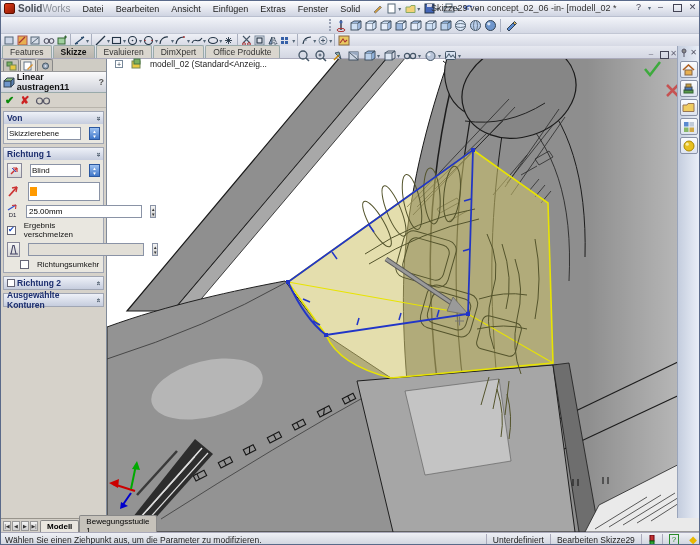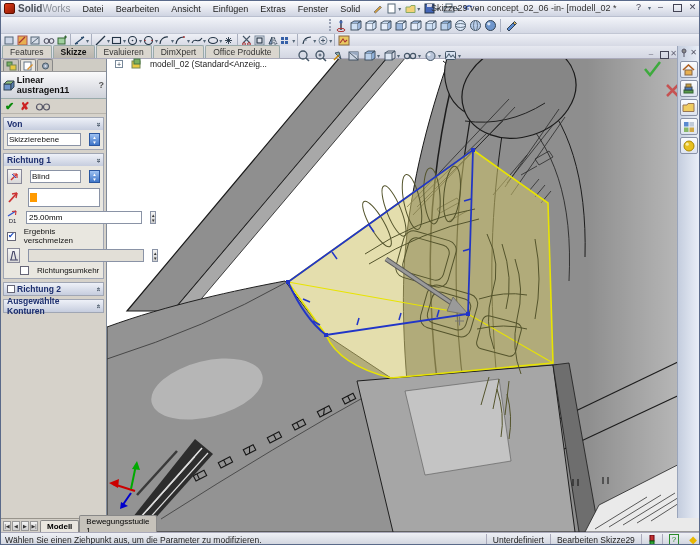--- a/index.html
+++ b/index.html
@@ -28,21 +28,21 @@
   
   .tabStrip{position:absolute;left:0;top:45px;width:700px;height:13px;background:linear-gradient(#e6e8f0,#d3d6e2);border-bottom:1px solid #aab;display:flex;align-items:flex-end;text-align:right;}
   .ctab{font-size:8.5px;color:#333;padding:1px 7px;border:1px solid #9aa;border-bottom:none;background:#dad6ce;margin-left:1px;border-radius:2px 2px 0 0;}
   .ctab.active{background:linear-gradient(#cbc7bf,#b9b5ad);font-weight:bold;color:#111;}
   .docBtns{position:absolute;right:24px;top:3px;display:flex;gap:4px;font-size:8px;color:#667;}
   
   .pm{position:absolute;left:0;top:58px;width:106px;height:459px;background:#d6d2ca;border-right:1px solid #808a99;font-size:8.5px;color:#111;}
   .pmTabs{height:13px;display:flex;gap:1px;padding-left:2px;background:#cfccc4;border-bottom:1px solid #999;}
   .pmTab{width:16px;height:12px;border:1px solid #888;border-bottom:none;background:#c6c2ba;display:flex;align-items:center;justify-content:center;border-radius:2px 2px 0 0;}
   .pmTab.active{background:#e9e6df;}
-  .pmHead{height:27px;display:flex;align-items:center;gap:2px;background:linear-gradient(#fafafb,#cfd2da);border-bottom:1px solid #9aa;padding:0 2px;font-weight:bold;font-size:9px;}
+  .pmHead{height:21px;display:flex;align-items:center;gap:2px;background:linear-gradient(#fafafb,#cfd2da);border-bottom:1px solid #9aa;padding:0 2px;font-weight:bold;font-size:9px;}
   .pmHead .q{margin-left:auto;color:#555;}
   .pmActions{height:15px;display:flex;align-items:center;gap:6px;padding:0 4px;border-bottom:1px solid #b8b4ac;}
   .ok{color:#0a8a0a;font-weight:bold;font-size:11px;}
   .cancel{color:#cc2222;font-weight:bold;font-size:11px;}
   .grp{border:1px solid #a0a6b4;margin:3px 2px;background:#e9e7e0;}
   .grpH{height:12px;background:linear-gradient(#eef1f8,#c6cdde);display:flex;align-items:center;padding:3px 3px;font-weight:bold;font-size:8.5px;color:#1c2e6e;}
   .grpH .chev{margin-left:auto;color:#345;font-size:8px;}
   .chevUp{display:inline-block;transform:rotate(-90deg);}
   .chevDn{display:inline-block;transform:rotate(90deg);}
   .grp.collapsed{background:transparent;}

